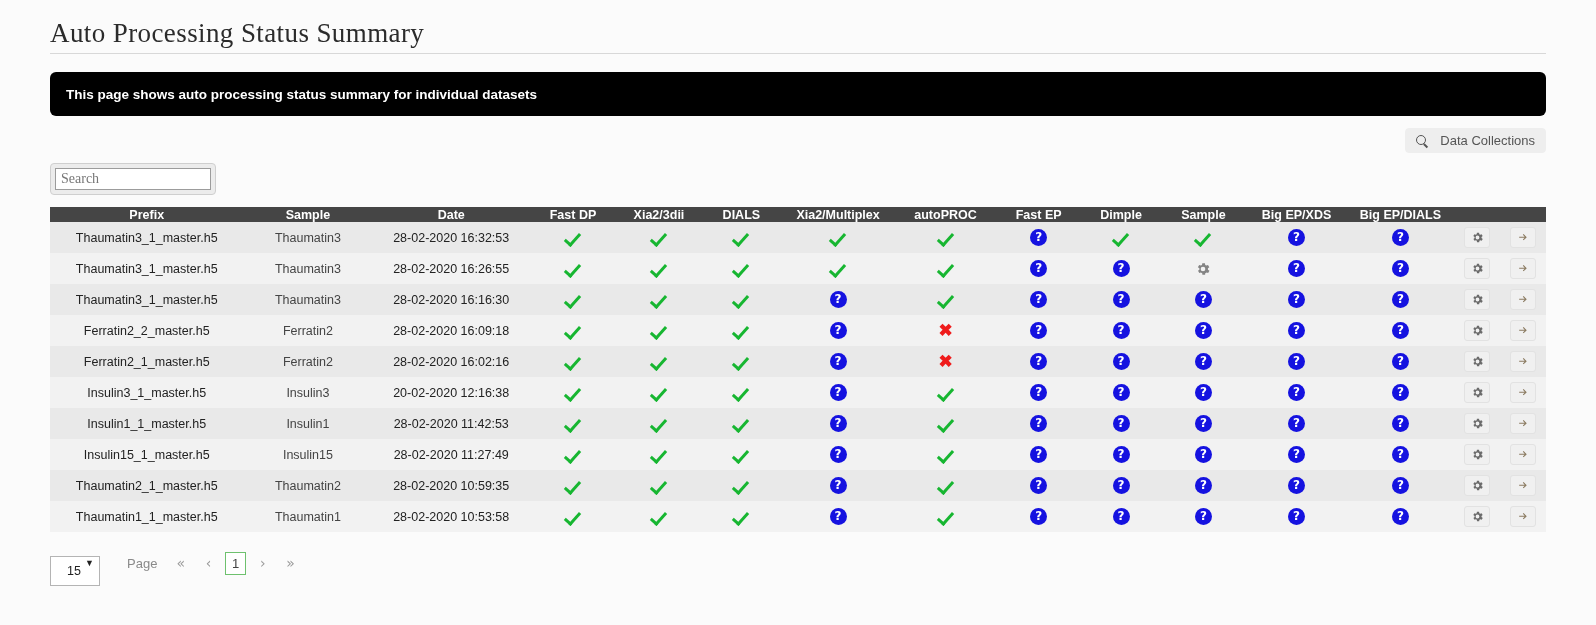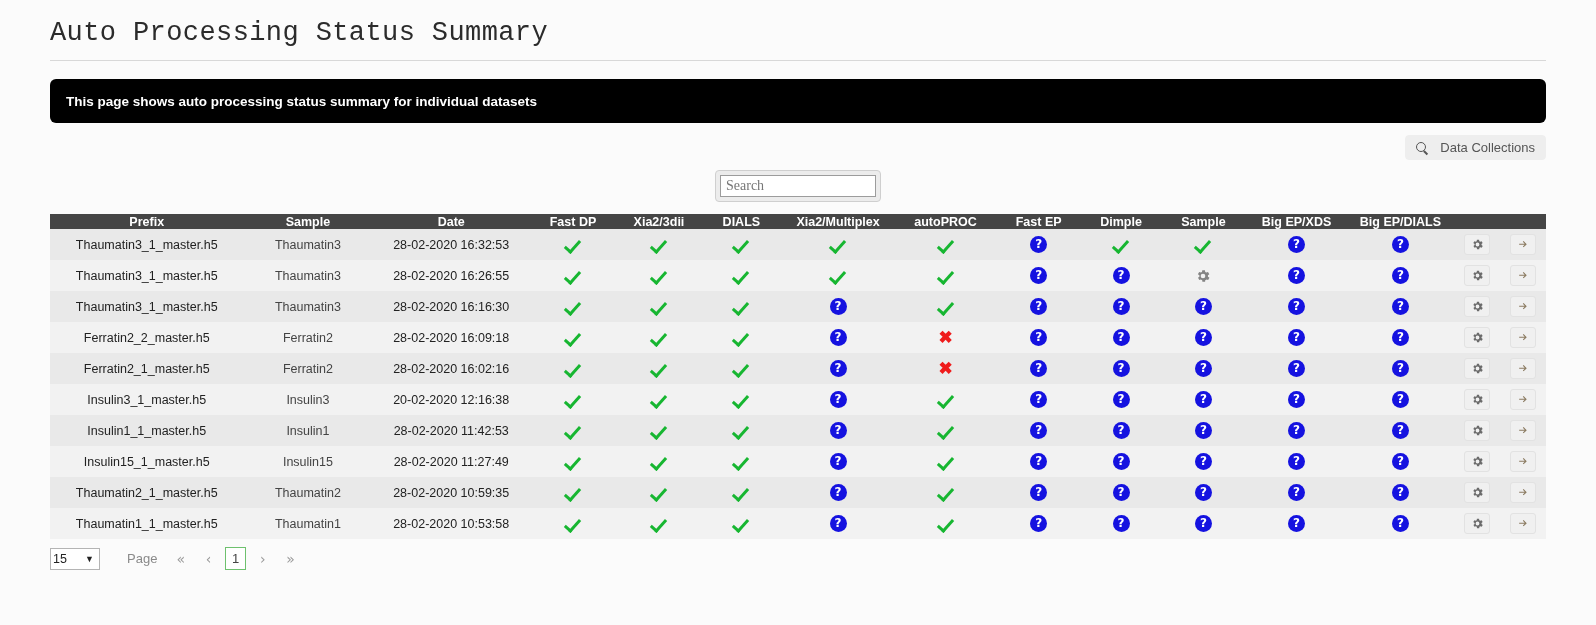--- a/index.html
+++ b/index.html
@@ -12,22 +12,22 @@
   }
   .page { position: relative; width: 1596px; height: 625px; }
 
   
   .title-wrap { padding: 18px 50px 0 50px; }
   .page-title {
     font-size: 27px;
     font-weight: 400;
     color: #2b2b2b;
     letter-spacing: 0.4px;
-    margin: 0 0 12px 0;
-    font-family: Liberation Mono, monospace;
+    margin: 0 0 4px 0;
+    font-family: Liberation Serif, serif;
   }
   .title-rule { border-bottom: 1px solid #d8d8d8; margin: 0 0 0 0; }
 
   
   .banner {
     margin: 18px 50px 0 50px;
     background: #000;
     border-radius: 6px;
     height: 44px;
     display: flex;
@@ -66,21 +66,21 @@
   .mag::after {
     content: ""; position: absolute; left: 7.5px; top: 8px;
     width: 5px; height: 1.6px; background: #555; transform: rotate(45deg);
     transform-origin: left center;
   }
 
   
   .search-row {
     margin: 10px 50px 0 50px;
     display: flex;
-    justify-content: center;
+    justify-content: flex-start;
   }
   .search-shell {
     background: #ececec;
     border: 1px solid #cfcfcf;
     border-radius: 4px;
     padding: 4px;
   }
   .search-input {
     width: 156px;
     height: 22px;
@@ -187,31 +187,32 @@
   .act-btn svg { display: block; }
 
   
   .pager {
     margin: 8px 50px 0 50px;
     display: flex;
     align-items: center;
     gap: 6px;
   }
   .page-size {
-    width: 50px; height: 22px;
+    width: 50px; height: 30px;
     border: 1px solid #b4b4b4;
     background: #fff;
     font-family: "Liberation Sans", sans-serif;
     font-size: 12.5px;
     color: #222;
-    padding-left: 2px;
+    padding-left: 16px;
     cursor: pointer;
     appearance: none;
     -webkit-appearance: none;
     position: relative;
+    margin-top: 16px;
   }
   .select-wrap { position: relative; display: inline-block; }
   .select-wrap .caret {
     position: absolute; right: 6px; top: 50%;
     transform: translateY(-50%);
     font-size: 9px; color: #222; pointer-events: none;
   }
   .page-label {
     font-size: 13px;
     color: #8a8a8a;

